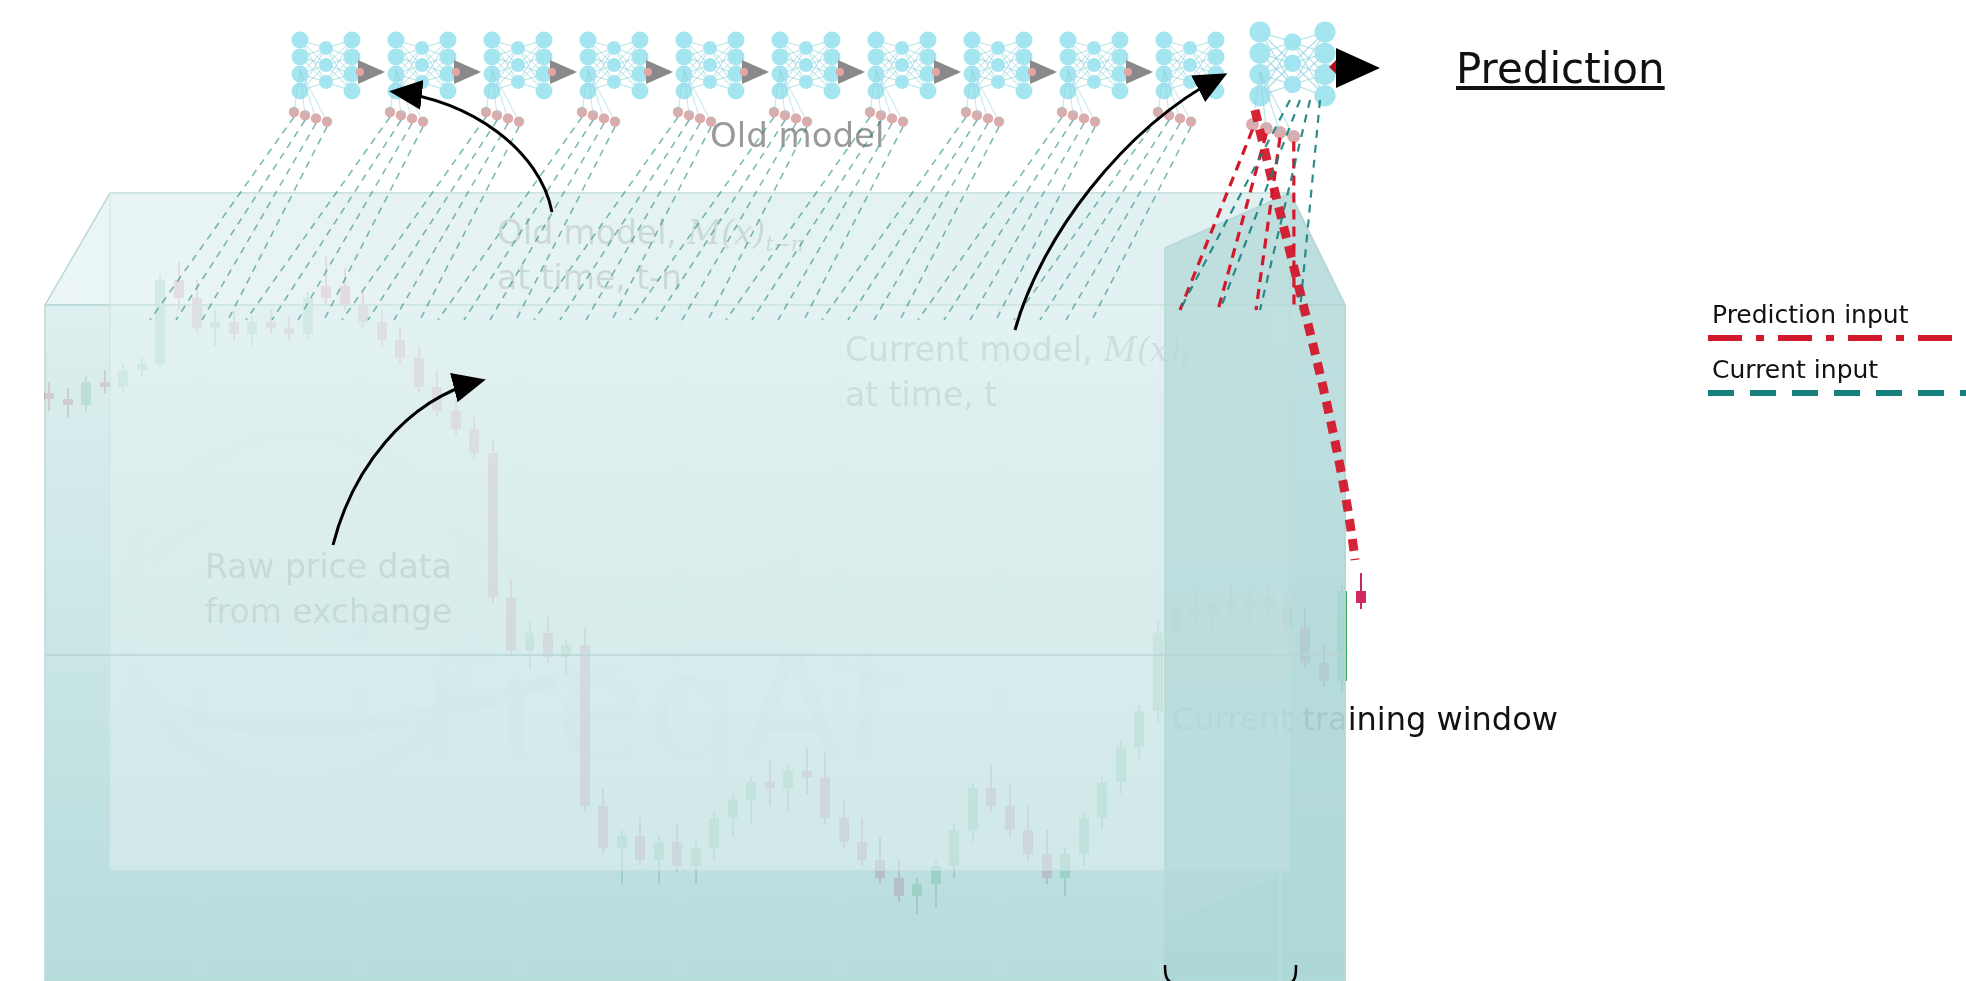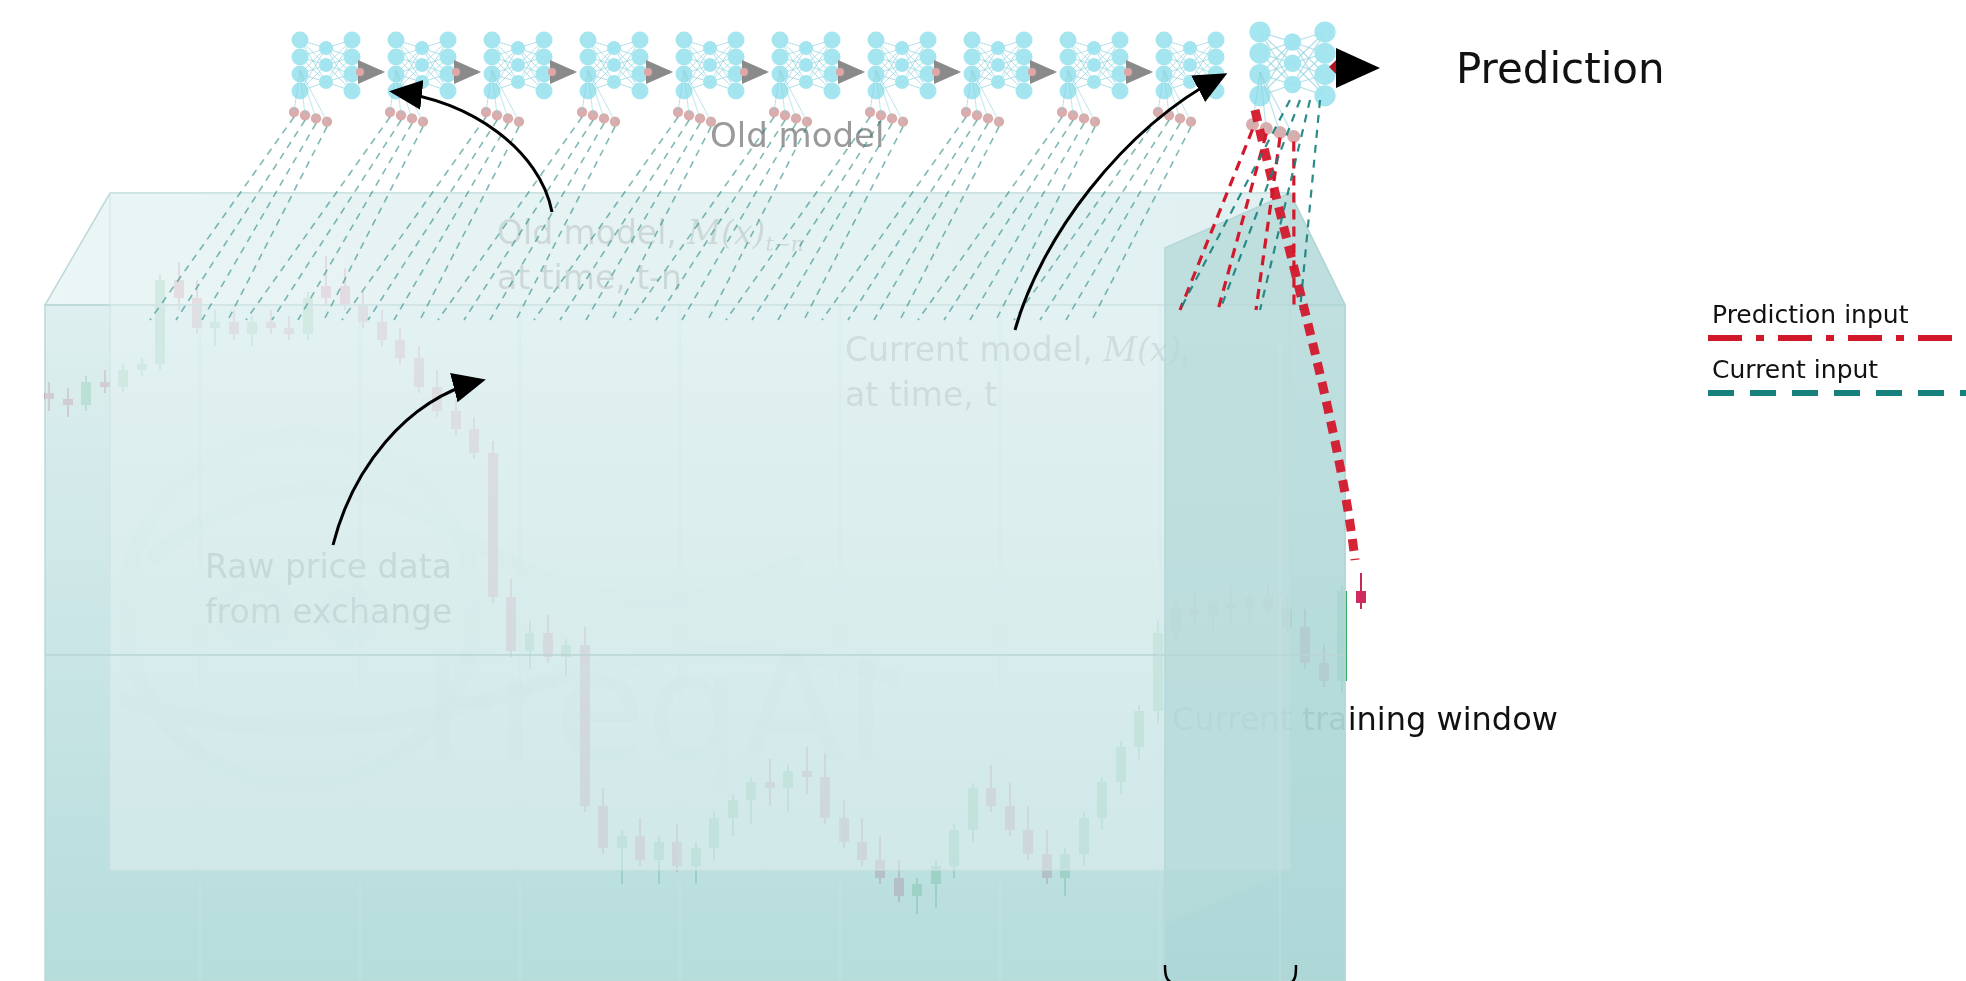--- a/index.html
+++ b/index.html
@@ -24,21 +24,21 @@
   .serif-it{font-family:"DejaVu Serif",serif;font-style:italic;}
   .sub{font-size:0.62em;vertical-align:-0.35em;font-style:italic;font-family:"DejaVu Serif",serif;}
 
   #old-models-label{font-size:34px;color:#9a9a9a;left:710px;top:115px;}
   #ann-old-1{font-size:33px;left:497px;top:213px;}
   #ann-old-2{font-size:33px;left:497px;top:258px;}
   #ann-cur-1{font-size:33px;left:845px;top:330px;}
   #ann-cur-2{font-size:33px;left:845px;top:375px;}
   #ann-raw-1{font-size:33px;left:205px;top:547px;}
   #ann-raw-2{font-size:33px;left:205px;top:592px;}
-  #prediction-label{font-size:42px;left:1456px;top:44px;}
+  #prediction-label{font-size:42px;left:1456px;top:44px;text-decoration:underline;}
   #ctw-label{font-size:32px;left:1172px;top:700px;}
 
   
   #legend{position:absolute;left:1660px;top:300px;width:300px;margin-left:48px;}
   .legend-item{margin-bottom:14px;}
   .legend-text{font-size:25px;color:#111;text-align:left;padding-left:4px;}
   .legend-line{height:6px;margin-top:6px;width:290px;}
   .legend-pred{background:repeating-linear-gradient(to right,
       #d2182b 0 34px,transparent 34px 48px,
       #d2182b 48px 56px,transparent 56px 70px);}

